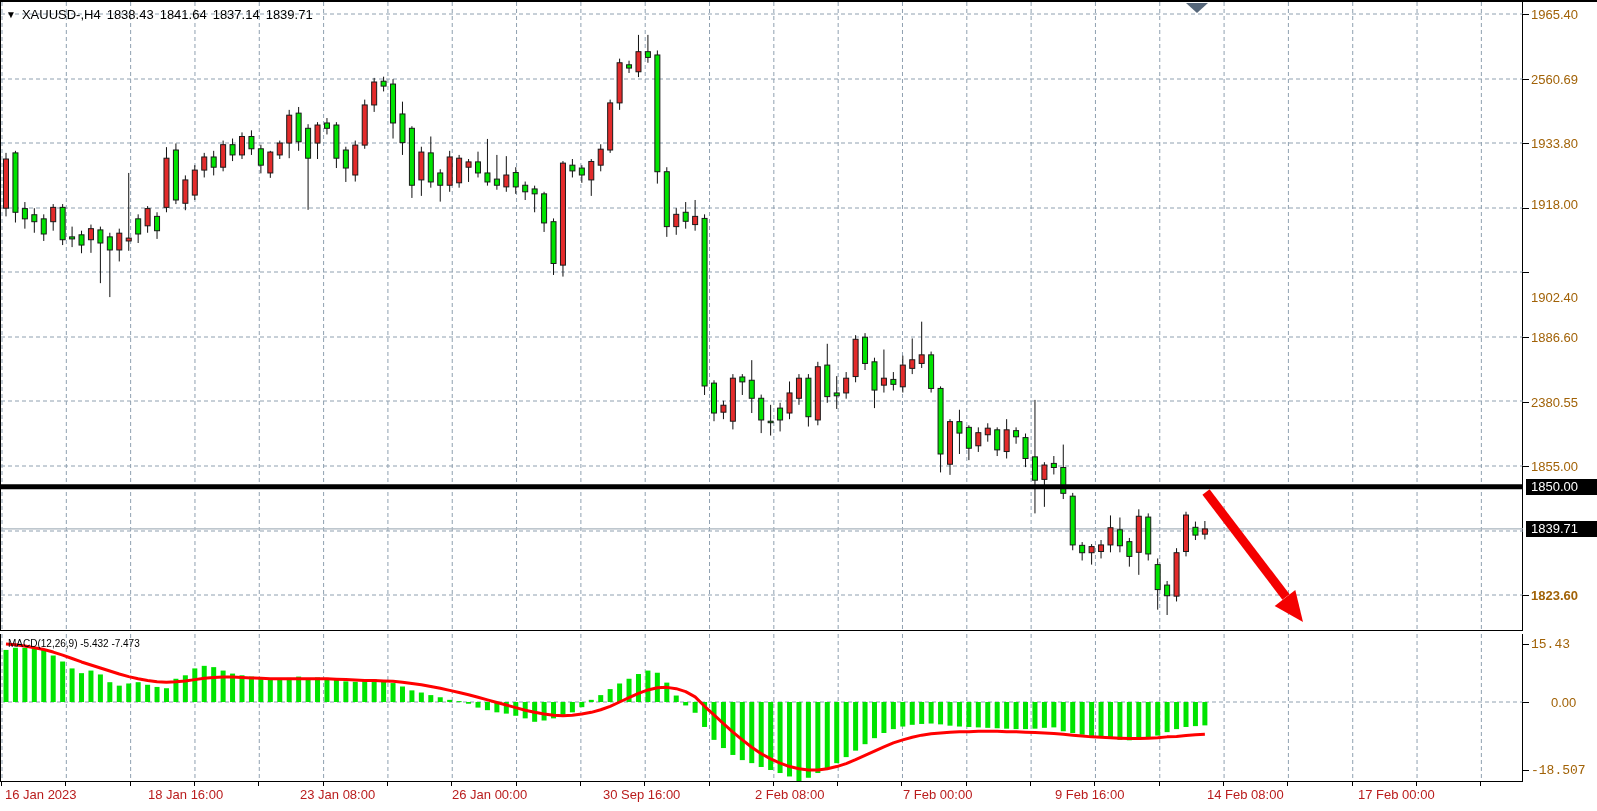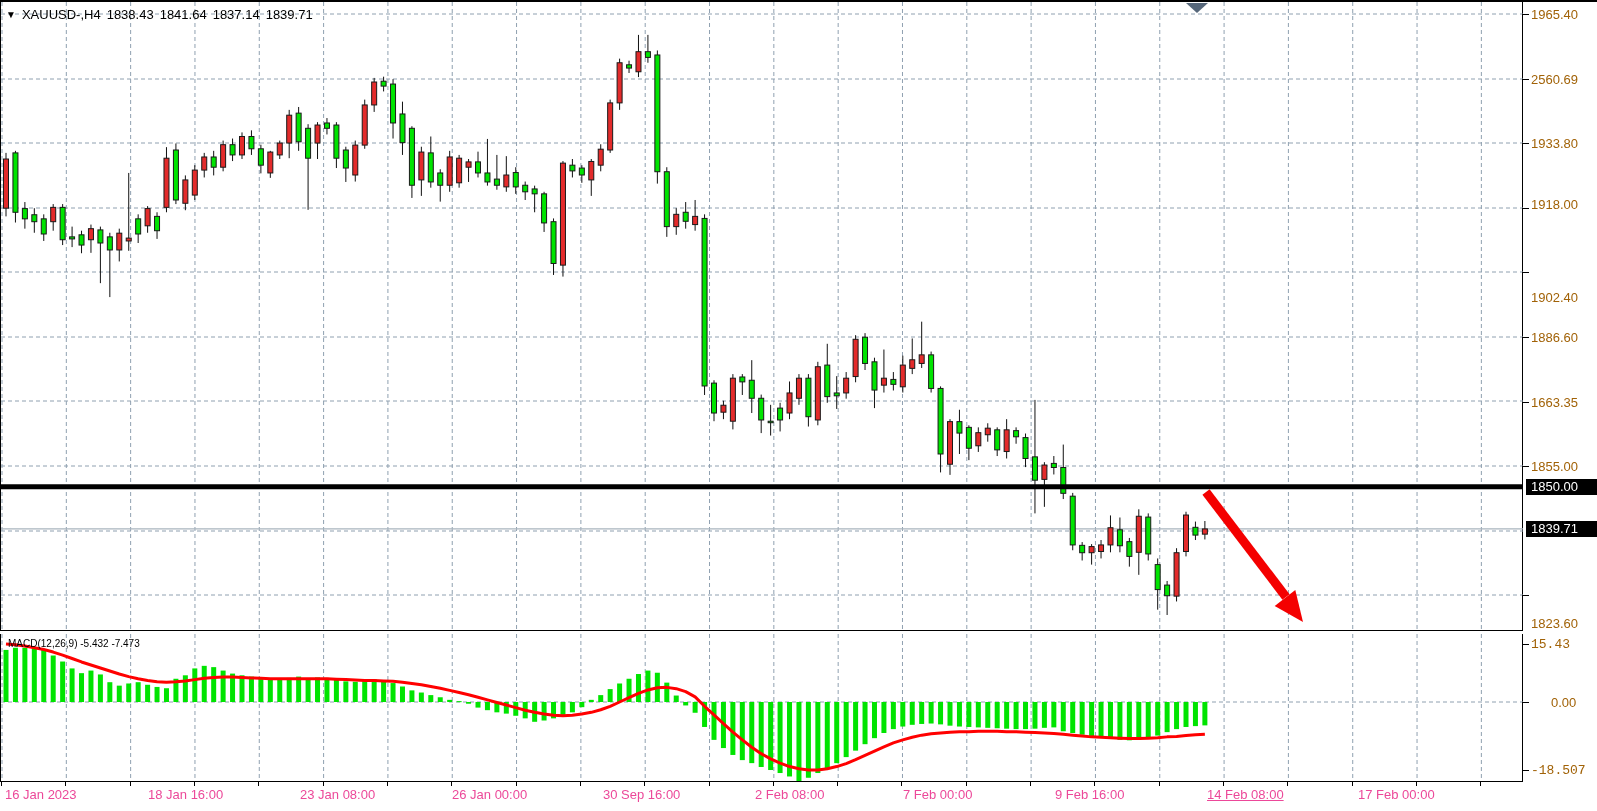--- a/index.html
+++ b/index.html
@@ -11,21 +11,21 @@
   #macd-pane{top:634px;width:1523px;height:148px;}
   svg{position:absolute;left:0;top:0;}
   #header{position:absolute;left:6px;top:7px;font-size:13px;color:#000;display:flex;gap:6px;align-items:center;z-index:5;}
   #header .tri{font-size:10px;line-height:10px;color:#000;}
   .axis-label{position:absolute;font-size:13px;color:#a16207;white-space:nowrap;}
   .price-label{left:1531px;transform:translateY(-50%);}
   .macd-label-r{left:1531px;transform:translateY(-50%);}
   .badge{position:absolute;left:1526px;width:71px;height:16px;background:#000;color:#fff;
          font-size:13px;line-height:16px;padding-left:5px;transform:translateY(-50%);z-index:6;}
   .tick{position:absolute;background:#000;}
-  .time-label{position:absolute;top:787px;font-size:13px;color:#ec4899;white-space:nowrap;}
+  .time-label{position:absolute;top:787px;font-size:13px;color:#b91c1c;white-space:nowrap;}
   #indicator-label{position:absolute;left:8px;top:638px;font-size:10px;color:#000;z-index:5;}
   #shift-marker{position:absolute;z-index:4;}
 </style>
 </head>
 <body>
 
 <div id="app">
   <div id="topedge"></div>
 
   <div id="main-pane" class="pane">
@@ -518,41 +518,41 @@
     <div class="axis-label price-label" style="top: 79px;">2560.69</div>
     <div class="tick" style="left: 1522px; top: 79px; width: 7px; height: 1px;"></div>
     <div class="axis-label price-label" style="top: 143px;">1933.80</div>
     <div class="tick" style="left: 1522px; top: 143px; width: 7px; height: 1px;"></div>
     <div class="axis-label price-label" style="top: 204px;">1918.00</div>
     <div class="tick" style="left: 1522px; top: 208px; width: 7px; height: 1px;"></div>
     <div class="axis-label price-label" style="top: 272px; margin-top: 25px;">1902.40</div>
     <div class="tick" style="left: 1522px; top: 272px; width: 7px; height: 1px;"></div>
     <div class="axis-label price-label" style="top: 337px;">1886.60</div>
     <div class="tick" style="left: 1522px; top: 337px; width: 7px; height: 1px;"></div>
-    <div class="axis-label price-label" style="top: 402px;">1663.35</div>
+    <div class="axis-label price-label" style="top: 402px;">2380.55</div>
     <div class="tick" style="left: 1522px; top: 402px; width: 7px; height: 1px;"></div>
     <div class="axis-label price-label" style="top: 466px;">1855.00</div>
     <div class="tick" style="left: 1522px; top: 466px; width: 7px; height: 1px;"></div>
-    <div class="axis-label price-label" style="top: 623px;">1823.60</div>
+    <div class="axis-label price-label" style="top: 595px; font-weight: bold;">1823.60</div>
     <div class="tick" style="left: 1522px; top: 595px; width: 7px; height: 1px;"></div>
     <div class="axis-label macd-label-r" style="top: 644px; font-family: Liberation Mono, monospace;">15.43</div>
     <div class="tick" style="left: 1522px; top: 644px; width: 7px; height: 1px;"></div>
     <div class="axis-label macd-label-r" style="top: 702px; margin-left: 20px;">0.00</div>
     <div class="tick" style="left: 1522px; top: 702px; width: 7px; height: 1px;"></div>
     <div class="axis-label macd-label-r" style="top: 770px; font-family: Liberation Mono, monospace;">-18.507</div>
     <div class="tick" style="left: 1522px; top: 770px; width: 7px; height: 1px;"></div>
     <div class="time-label" style="left: 5px;">16 Jan 2023</div>
     <div class="time-label" style="left: 148px;">18 Jan 16:00</div>
     <div class="time-label" style="left: 300px;">23 Jan 08:00</div>
     <div class="time-label" style="left: 452px;">26 Jan 00:00</div>
     <div class="time-label" style="left: 603px;">30 Sep 16:00</div>
     <div class="time-label" style="left: 755px;">2 Feb 08:00</div>
     <div class="time-label" style="left: 903px;">7 Feb 00:00</div>
     <div class="time-label" style="left: 1055px;">9 Feb 16:00</div>
-    <div class="time-label" style="left: 1207px; text-decoration: underline;">14 Feb 08:00</div>
+    <div class="time-label" style="left: 1207px;">14 Feb 08:00</div>
     <div class="time-label" style="left: 1358px;">17 Feb 00:00</div>
     <div class="tick" style="left: 1px; top: 781px; width: 1px; height: 5px;"></div>
     <div class="tick" style="left: 65.32px; top: 781px; width: 1px; height: 5px;"></div>
     <div class="tick" style="left: 129.64px; top: 781px; width: 1px; height: 5px;"></div>
     <div class="tick" style="left: 193.96px; top: 781px; width: 1px; height: 5px;"></div>
     <div class="tick" style="left: 258.28px; top: 781px; width: 1px; height: 5px;"></div>
     <div class="tick" style="left: 322.6px; top: 781px; width: 1px; height: 5px;"></div>
     <div class="tick" style="left: 386.92px; top: 781px; width: 1px; height: 5px;"></div>
     <div class="tick" style="left: 451.24px; top: 781px; width: 1px; height: 5px;"></div>
     <div class="tick" style="left: 515.56px; top: 781px; width: 1px; height: 5px;"></div>

